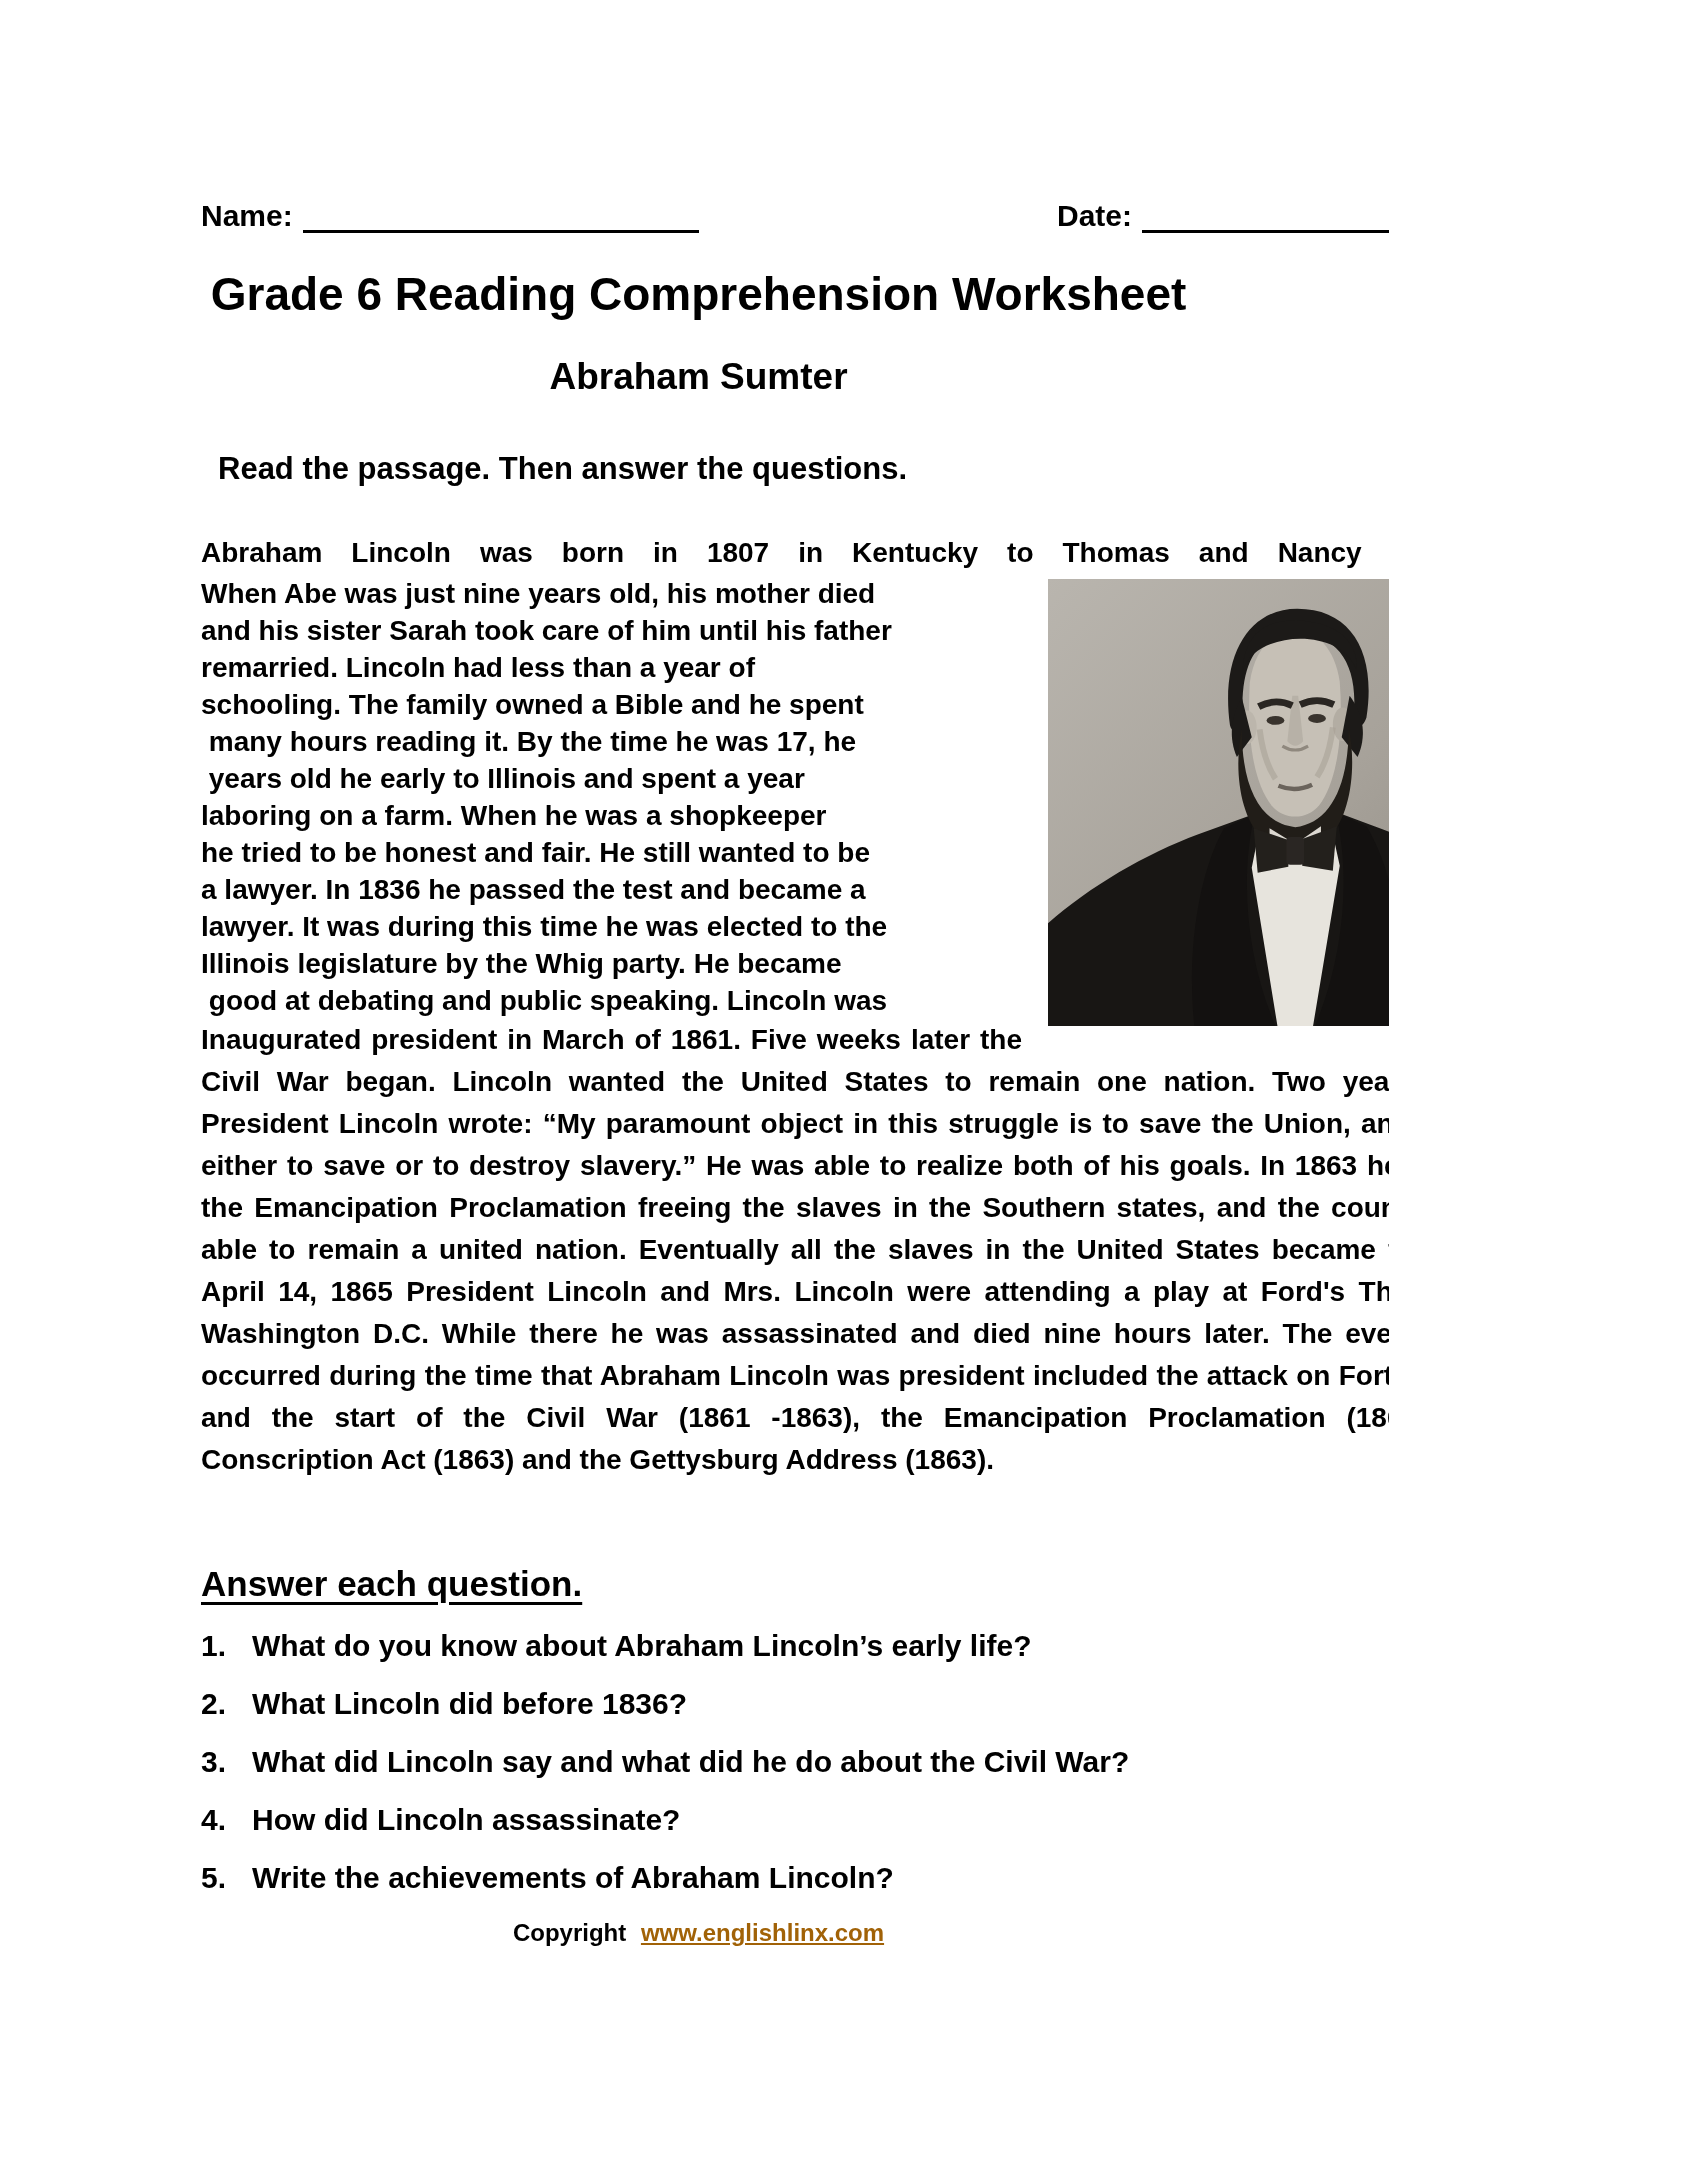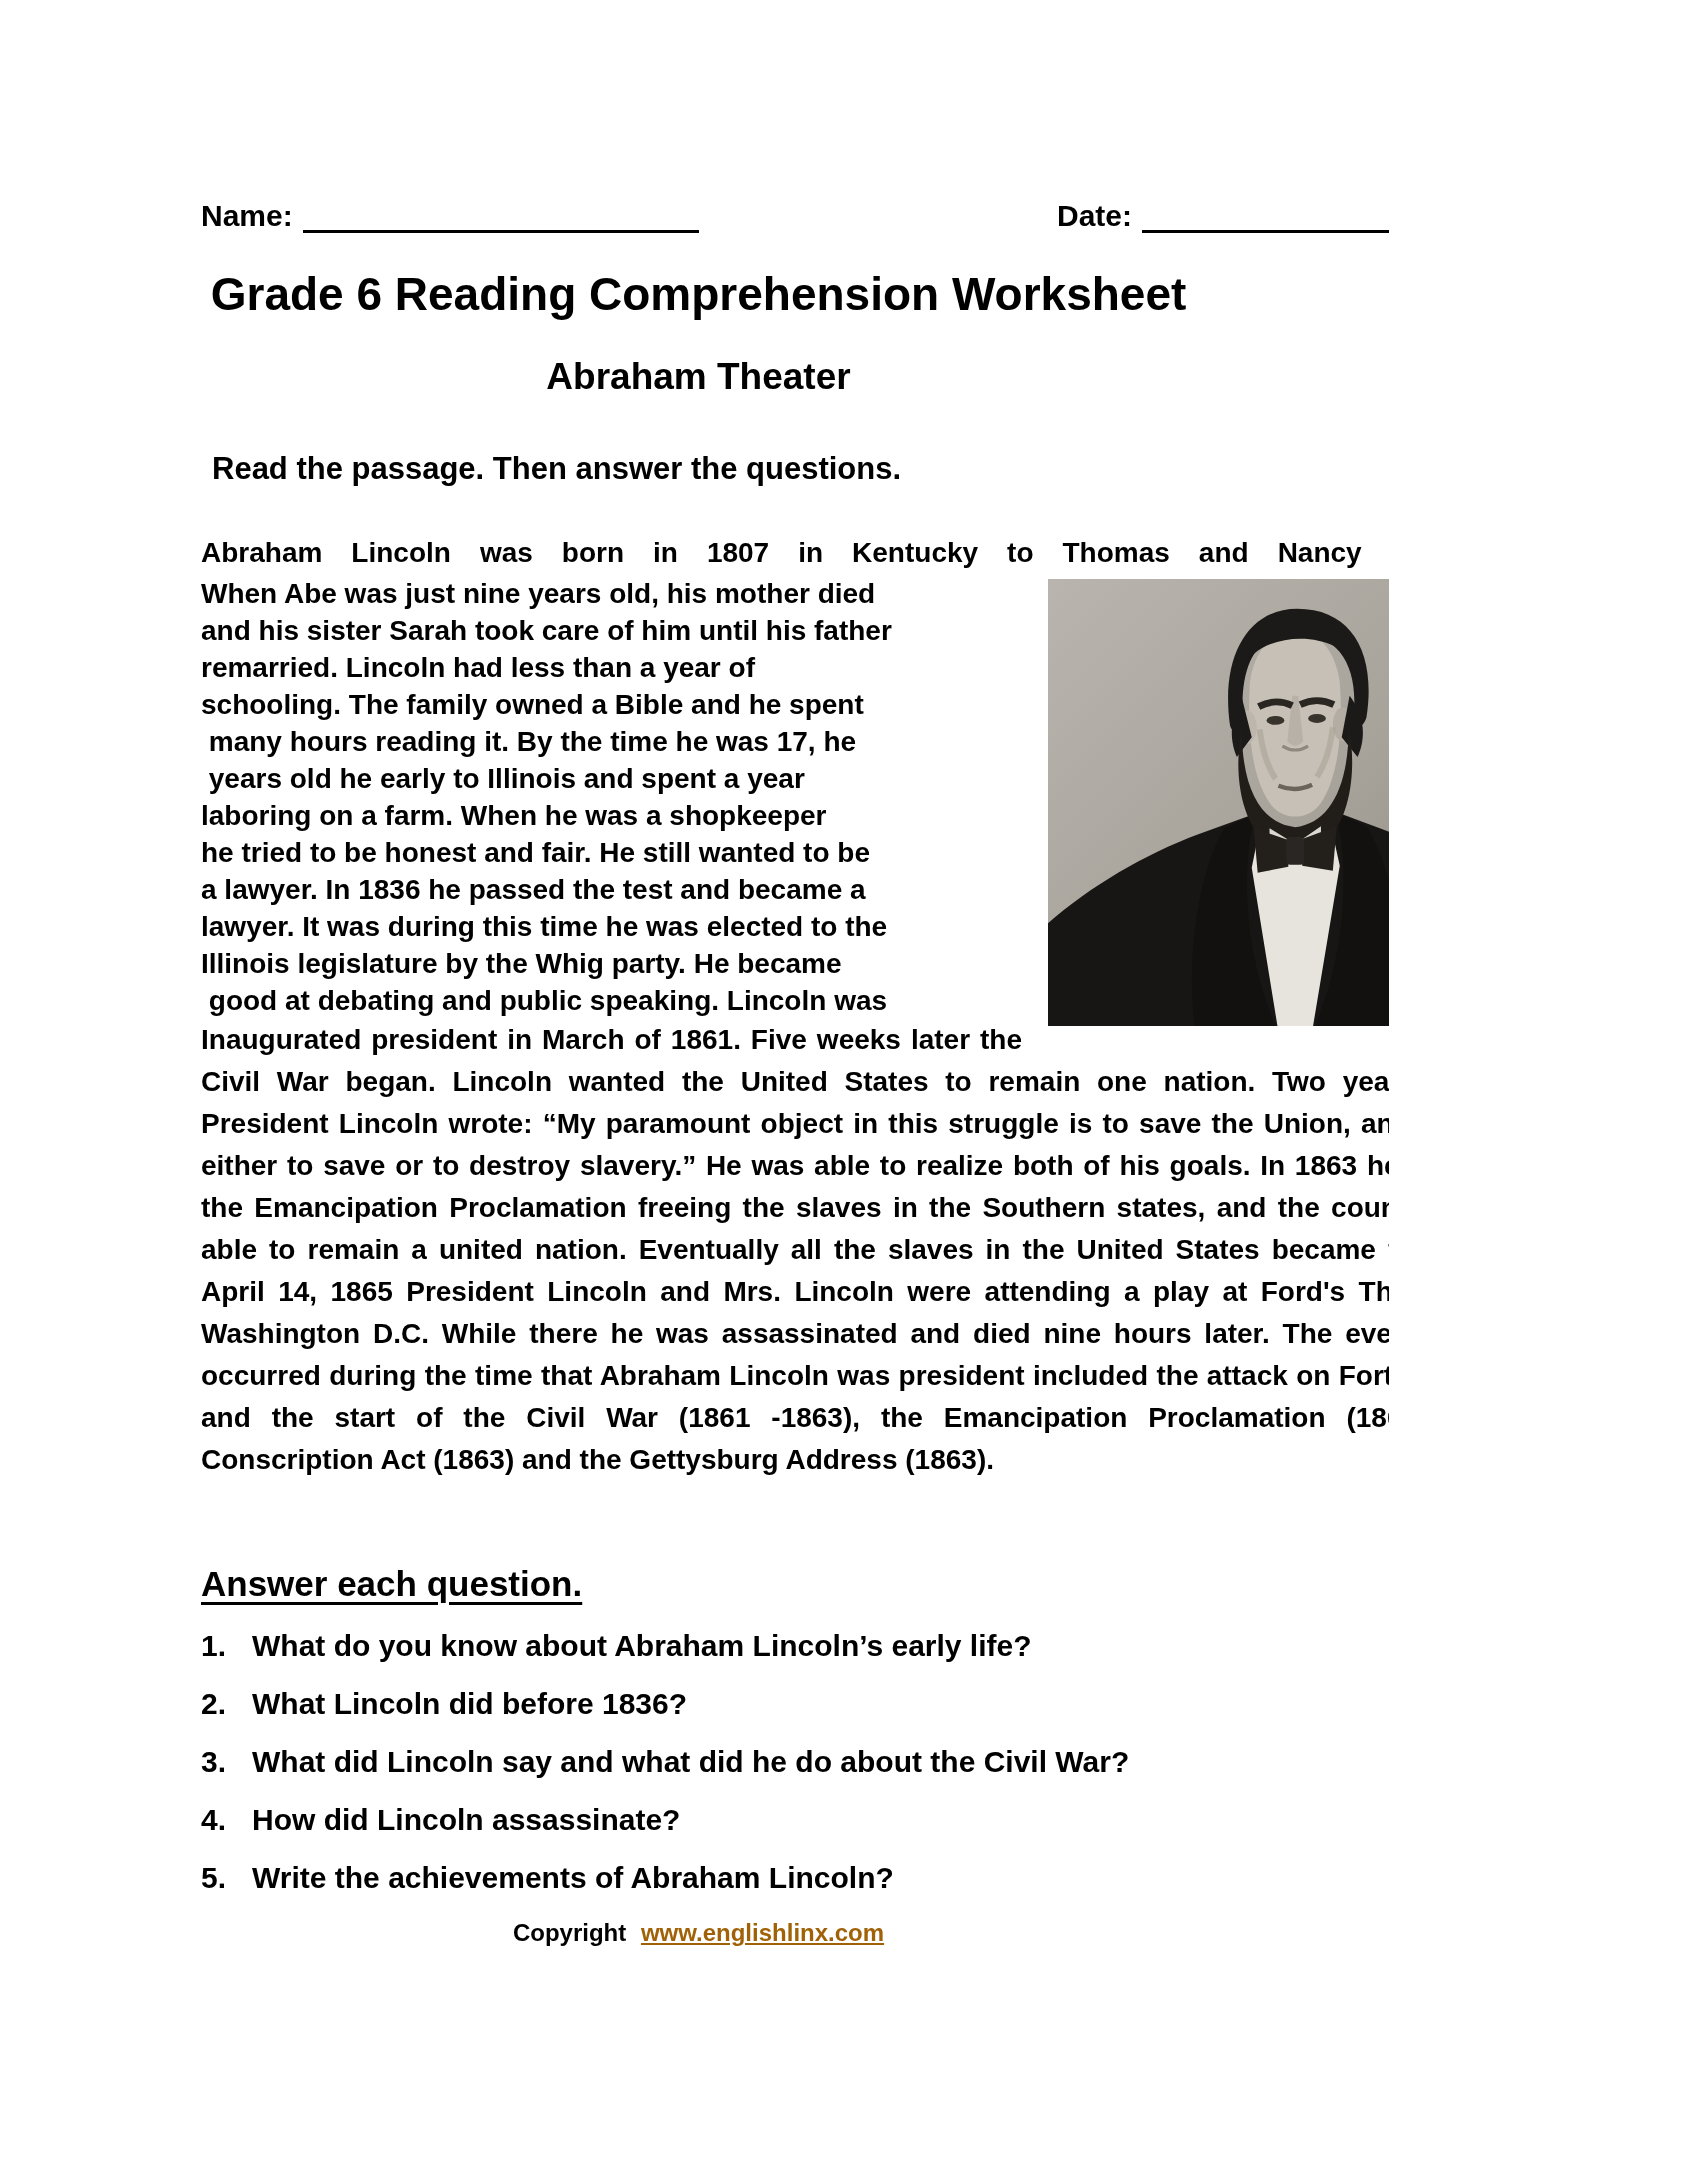--- a/index.html
+++ b/index.html
@@ -28,21 +28,21 @@
   
   .title{
     position:absolute;top:267px;left:0;width:100%;
     text-align:center;font-size:46px;
   }
   .subtitle{
     position:absolute;top:356px;left:0;width:100%;
     text-align:center;font-size:37px;
   }
   .instructions{
-    position:absolute;top:451px;left:204px;width:1297px;
+    position:absolute;top:451px;left:210px;width:1297px;
     font-size:31px;
   }
   
   .passage{
     position:absolute;top:533px;left:193px;width:1297px;
     font-size:28px;
   }
   .passage-first-line{
     text-align:justify;text-align-last:justify;
     line-height:40px;margin:0 0 2px 0;
@@ -90,21 +90,21 @@
       <span>Name:</span>
       <span class="blank name"></span>
     </div>
     <div class="hgroup">
       <span>Date:</span>
       <span class="blank date"></span>
     </div>
   </div>
 
   <div class="title">Grade 6 Reading Comprehension Worksheet</div>
-  <div class="subtitle">Abraham Theater</div>
+  <div class="subtitle">Abraham Sumter</div>
   <div class="instructions">Read the passage. Then answer the questions.</div>
 
   <div class="passage">
     <p class="passage-first-line">Abraham Lincoln was born in 1807 in Kentucky to Thomas and Nancy Lincoln.</p>
 
     <div class="portrait" role="img" aria-label="Black and white portrait photograph of Abraham Lincoln">
       <svg viewBox="0 0 455 452" preserveAspectRatio="none">
         <defs>
           <linearGradient id="bgg" x1="0" y1="0" x2="1" y2="1">
             <stop offset="0" stop-color="#b9b5ae"></stop>

